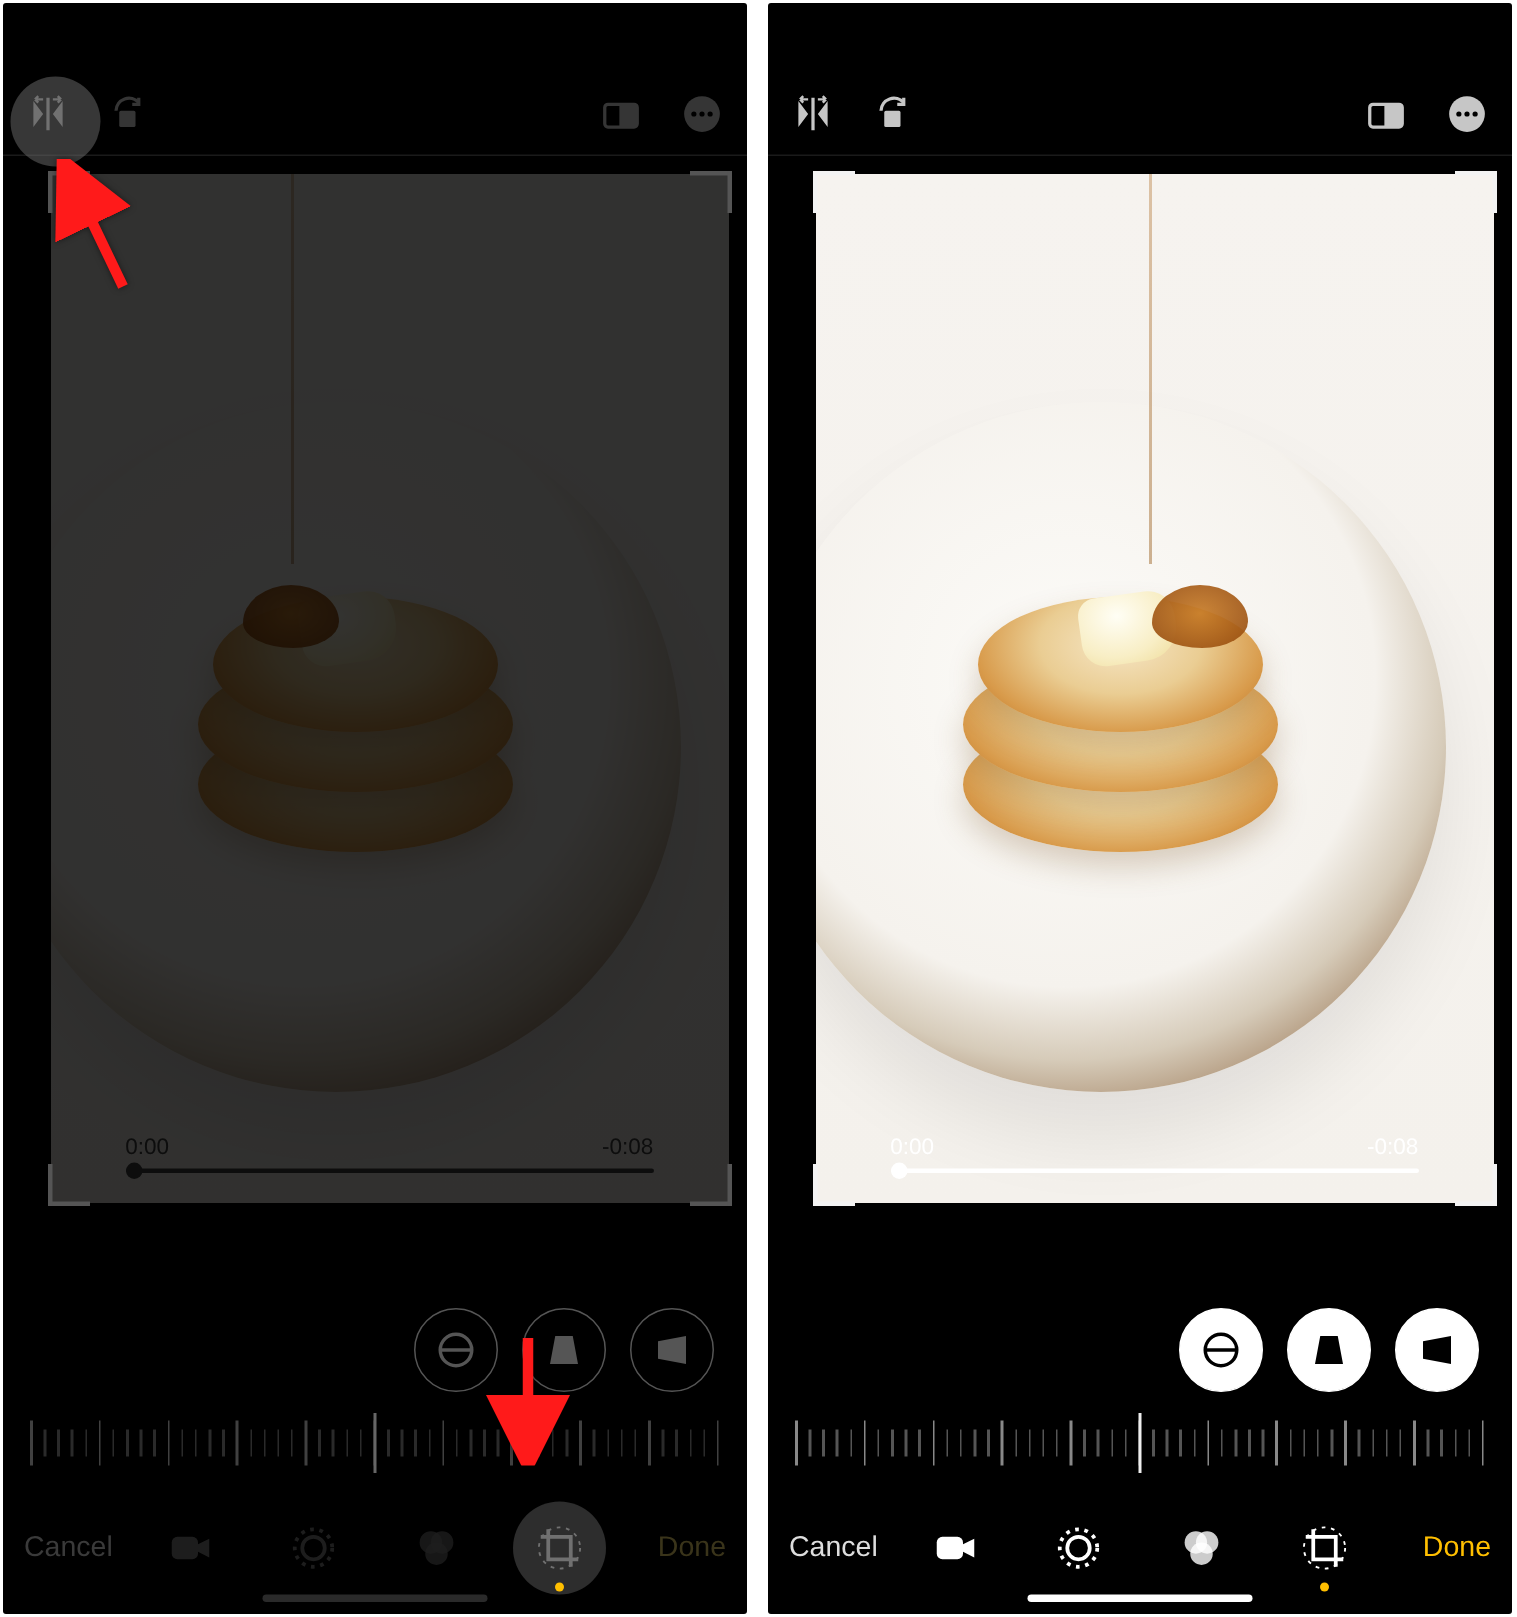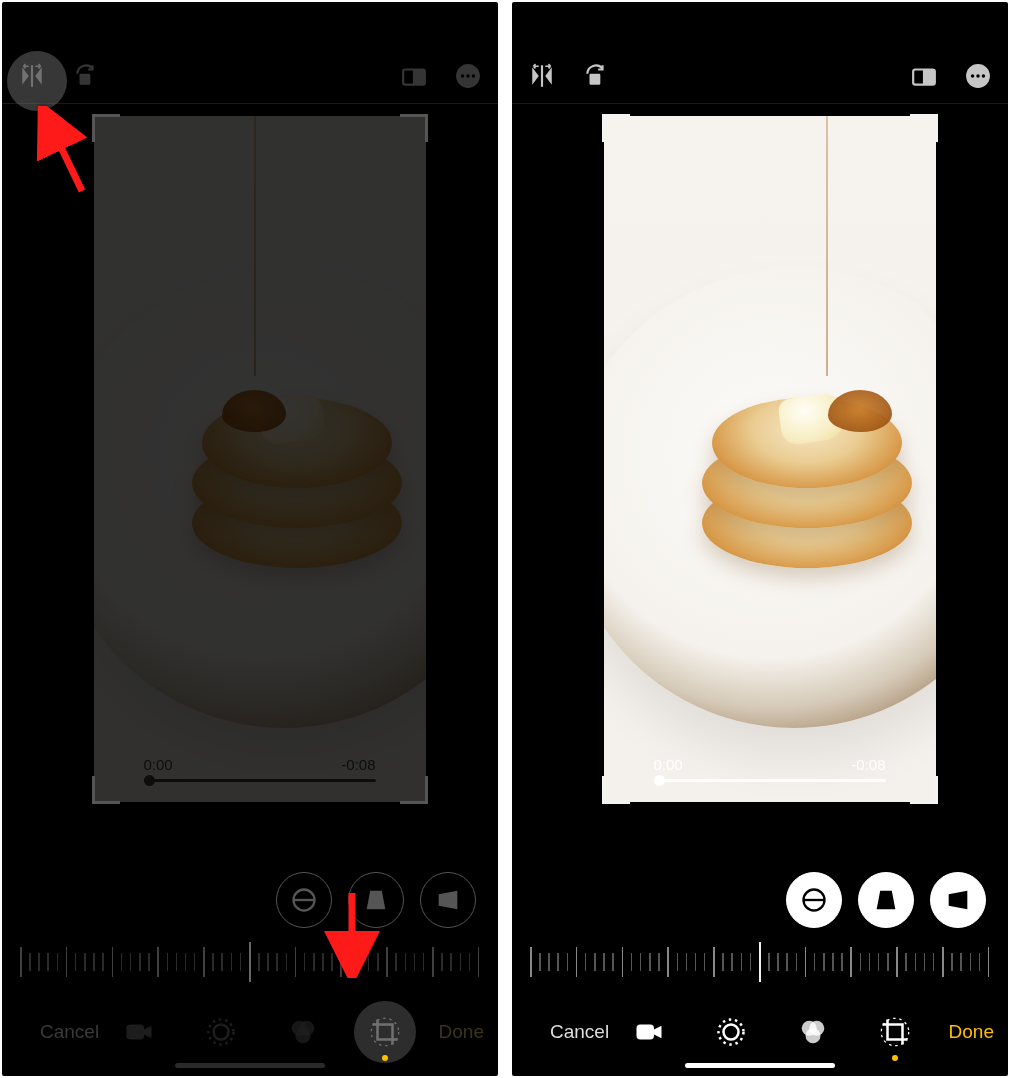--- a/index.html
+++ b/index.html
@@ -55,21 +55,21 @@
   .flip-btn { z-index: 1; position: relative; }
 
   .preview-area {
     flex: 1;
     display: flex;
     align-items: flex-start;
     justify-content: center;
     padding-top: 12px;
   }
   .preview-frame {
-    width: 332px;
+    width: 452px;
     height: 686px;
     position: relative;
     margin-left: 19px;
   }
   .pancake {
     width: 100%;
     height: 100%;
     background: linear-gradient(180deg, #f6f3ef 0%, #f4f1ec 100%);
     position: relative;
     overflow: hidden;
@@ -201,21 +201,20 @@
   .ruler-center { position:absolute; left:50%; top:6px; width:2px; height:40px; background:#eee; transform:translateX(-50%);}
   .ruler.dim .tick { background:#2a2a2a;}
   .ruler.dim .tick.tall { background:#404040;}
   .ruler.dim .ruler-center { background:#666;}
 
   .bottom-bar {
     height: 88px;
     display: flex;
     align-items: center;
     padding: 0 14px;
-    margin-left: 24px;
   }
   .bottom-bar .txt { font-size: 19px; width: 76px;}
   .bottom-bar .txt.cancel { color: #ddd; text-align:left;}
   .bottom-bar .txt.done { color: #ffbf00; font-weight:500; text-align:right;}
   .bottom-bar.dim .txt.cancel { color: #3a3a3a;}
   .bottom-bar.dim .txt.done { color: #3a341a;}
   .tool-icons { flex:1; display:flex; justify-content:center; gap:44px;}
   .tool-btn { width:38px; height:38px; display:flex; align-items:center; justify-content:center; position:relative;}
   .tool-btn svg { width:30px; height:30px;}
   .tool-btn .dot { position:absolute; bottom:-10px; left:50%; transform:translateX(-50%); width:6px; height:6px; border-radius:50%; background:#ffbf00;}

